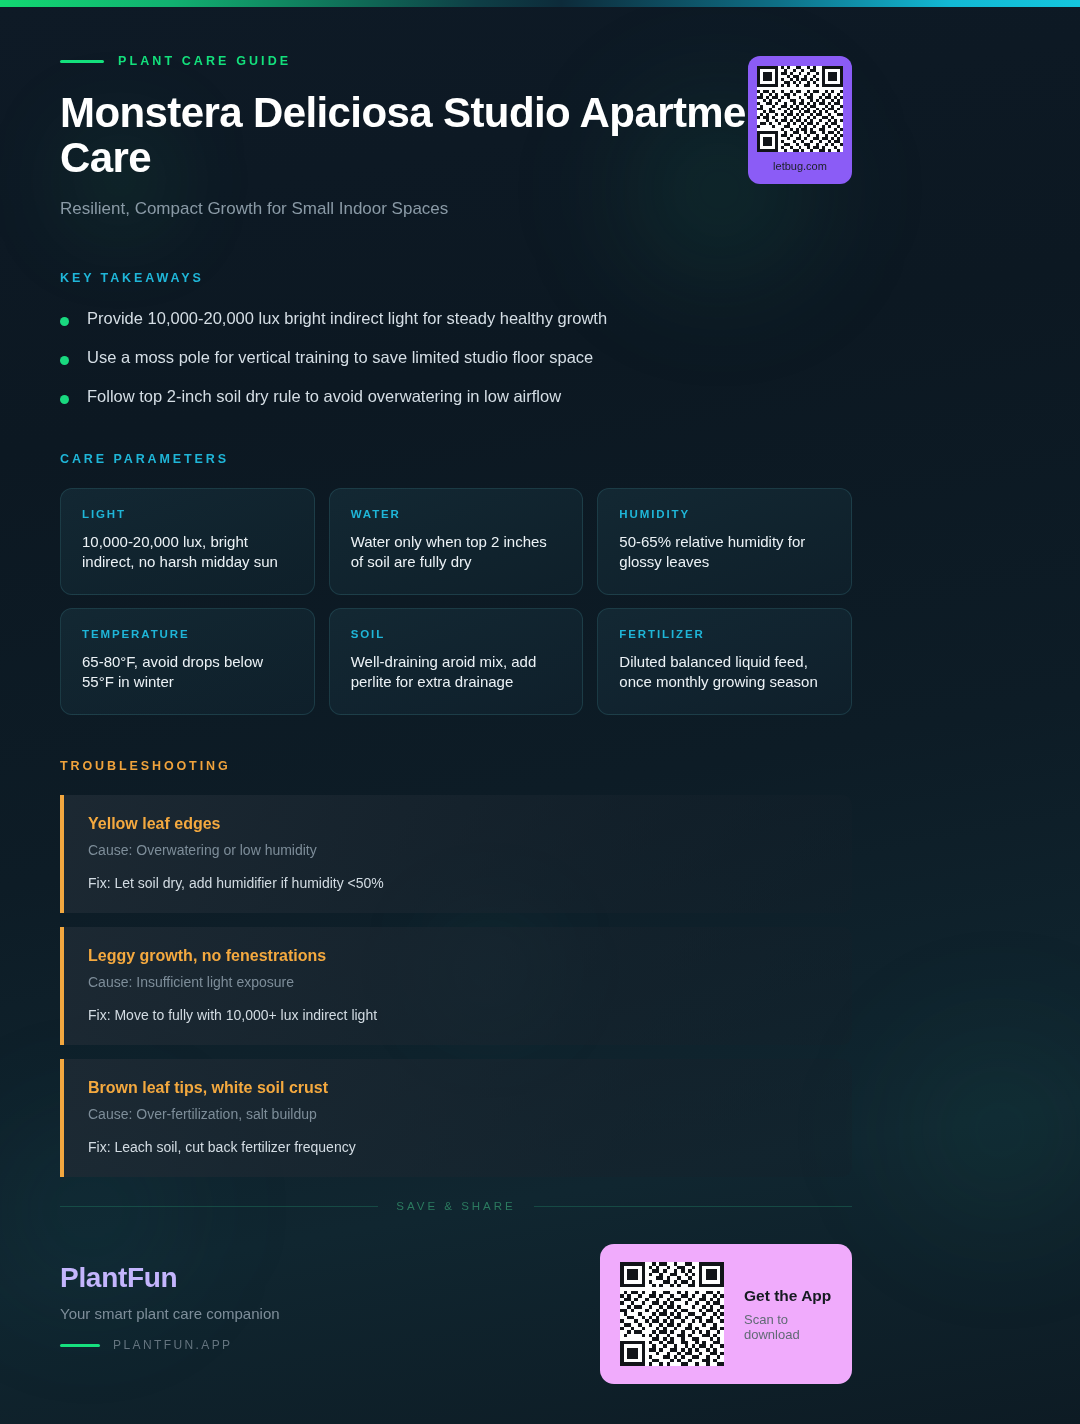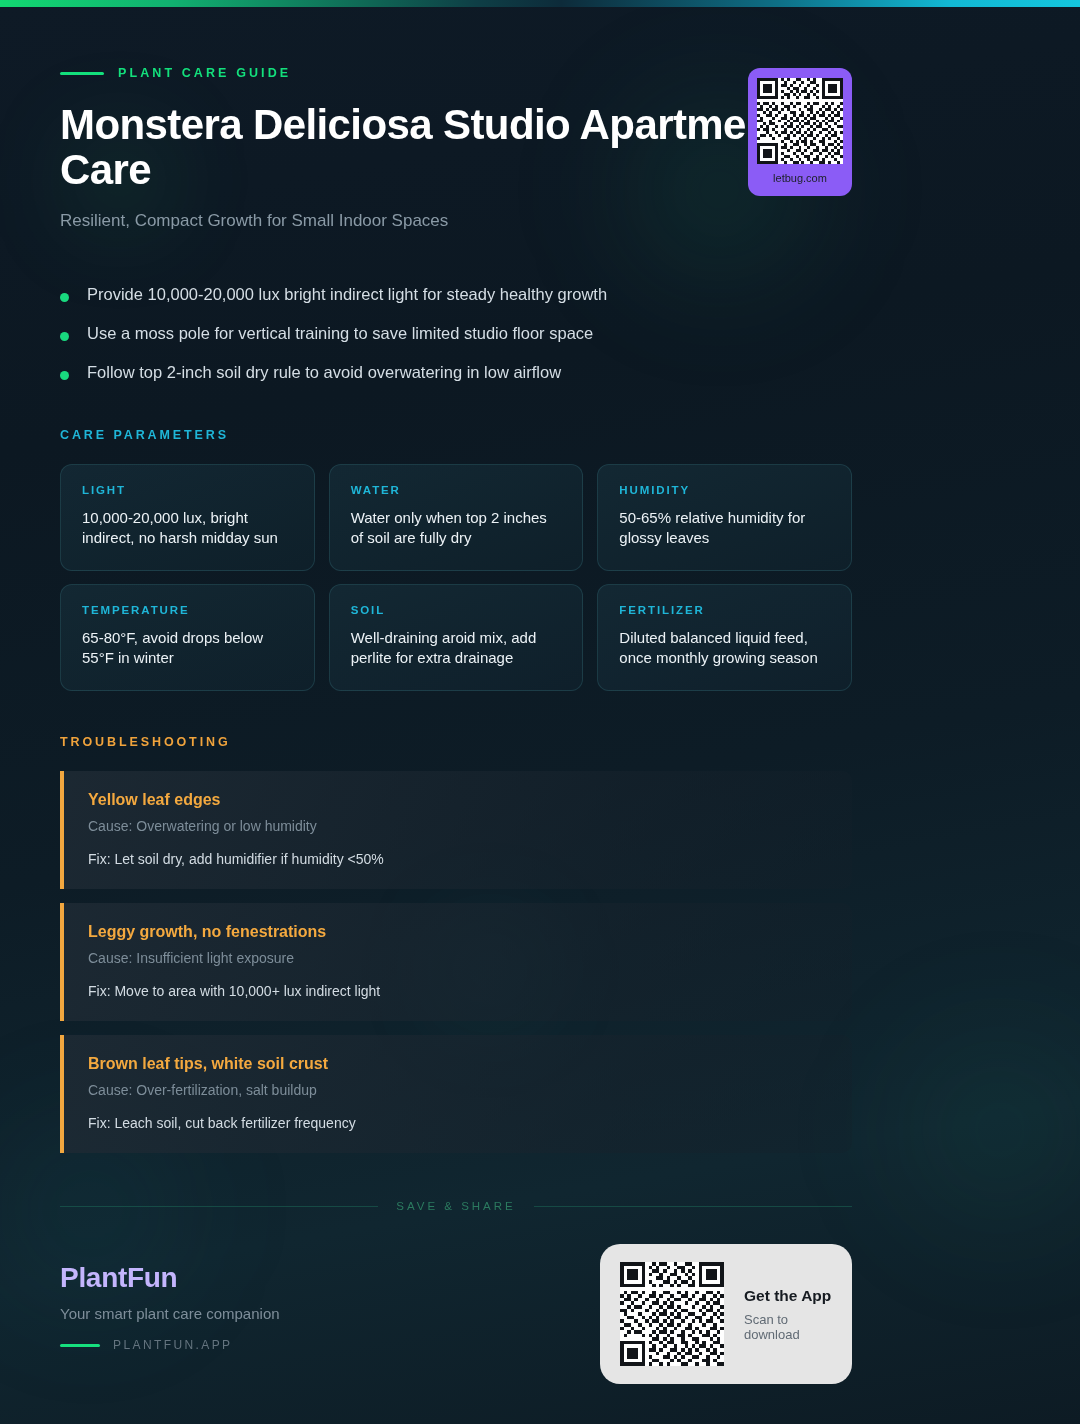--- a/index.html
+++ b/index.html
@@ -42,21 +42,21 @@
     background:radial-gradient(circle, rgba(20,110,120,.12), rgba(20,110,120,0) 70%); }
 
   .top-bar{
     position:absolute; top:0; left:0; right:0; height:7px; z-index:5;
     background:linear-gradient(90deg,#12d972 0%, #11b070 16%, #0e3f46 44%, #0d2b3a 52%, #0e6f86 72%, #12b8d4 88%, #14c6dd 100%);
   }
 
   .page{
     position:relative; z-index:3;
     width:912px; height:1424px;
-    padding:12px 60px;
+    padding:0 60px;
   }
 
   
   .header{ padding-top:54px; position:relative; }
 
   .eyebrow{ display:flex; align-items:center; gap:14px; }
   .eyebrow-dash{ width:44px; height:3px; background:#13e07c; border-radius:2px; }
   .eyebrow-text{
     font-size:12.5px; font-weight:700; letter-spacing:3.1px; color:#13e07c;
   }
@@ -153,21 +153,21 @@
   }
   .brand-tag{ margin-top:11px; font-size:15px; color:#7e8e9a;text-align:right; }
   .brand-url{ margin-top:16px; display:flex; align-items:center; gap:13px; }
   .brand-url-dash{ width:40px; height:3px; background:#16e07e; border-radius:2px; }
   .brand-url-text{
     font-size:12px; letter-spacing:2.4px; color:#64747f; font-weight:400;
   }
 
   .app-card{
     width:252px; height:140px;
-    background:#e5e5e5; border-radius:20px;
+    background:#f0abfc; border-radius:14px;
     display:flex; align-items:center; gap:20px;
     padding:18px 20px;
     margin-top:-18px;
   }
   .app-card .qr{ width:104px; height:104px; flex:0 0 auto; }
   .app-cta-title{ font-size:15.5px; font-weight:700; color:#161b21; }
   .app-cta-sub{ margin-top:7px; font-size:13px; color:#606a74; }
 
   .footer-pad{ height:40px; }
 </style>
@@ -440,20 +440,21 @@
             <rect x="21" y="28" width="2" height="1"></rect>
             <rect x="24" y="28" width="1" height="1"></rect>
             <rect x="27" y="28" width="1" height="1"></rect>
         </g>
       </svg>
       <div class="qr-label">letbug.com</div>
     </div>
   </div>
 
   <div class="takeaways">
+    <div class="sec-label">KEY TAKEAWAYS</div>
     <div class="takeaway-list">
       <div class="takeaway">
         <span class="tk-dot"></span>
         <span class="tk-text">Provide 10,000-20,000 lux bright indirect light for steady healthy growth</span>
       </div>
       <div class="takeaway">
         <span class="tk-dot"></span>
         <span class="tk-text">Use a moss pole for vertical training to save limited studio floor space</span>
       </div>
       <div class="takeaway">
@@ -497,21 +498,21 @@
     <div class="sec-label orange">TROUBLESHOOTING</div>
     <div class="trouble-list">
       <div class="trouble-item">
         <div class="tr-title">Yellow leaf edges</div>
         <div class="tr-cause">Cause: Overwatering or low humidity</div>
         <div class="tr-fix">Fix: Let soil dry, add humidifier if humidity &lt;50%</div>
       </div>
       <div class="trouble-item">
         <div class="tr-title">Leggy growth, no fenestrations</div>
         <div class="tr-cause">Cause: Insufficient light exposure</div>
-        <div class="tr-fix">Fix: Move to area with 10,000+ lux indirect light</div>
+        <div class="tr-fix">Fix: Move to fully with 10,000+ lux indirect light</div>
       </div>
       <div class="trouble-item">
         <div class="tr-title">Brown leaf tips, white soil crust</div>
         <div class="tr-cause">Cause: Over-fertilization, salt buildup</div>
         <div class="tr-fix">Fix: Leach soil, cut back fertilizer frequency</div>
       </div>
     </div>
   </div>
 
   <div class="footer">

